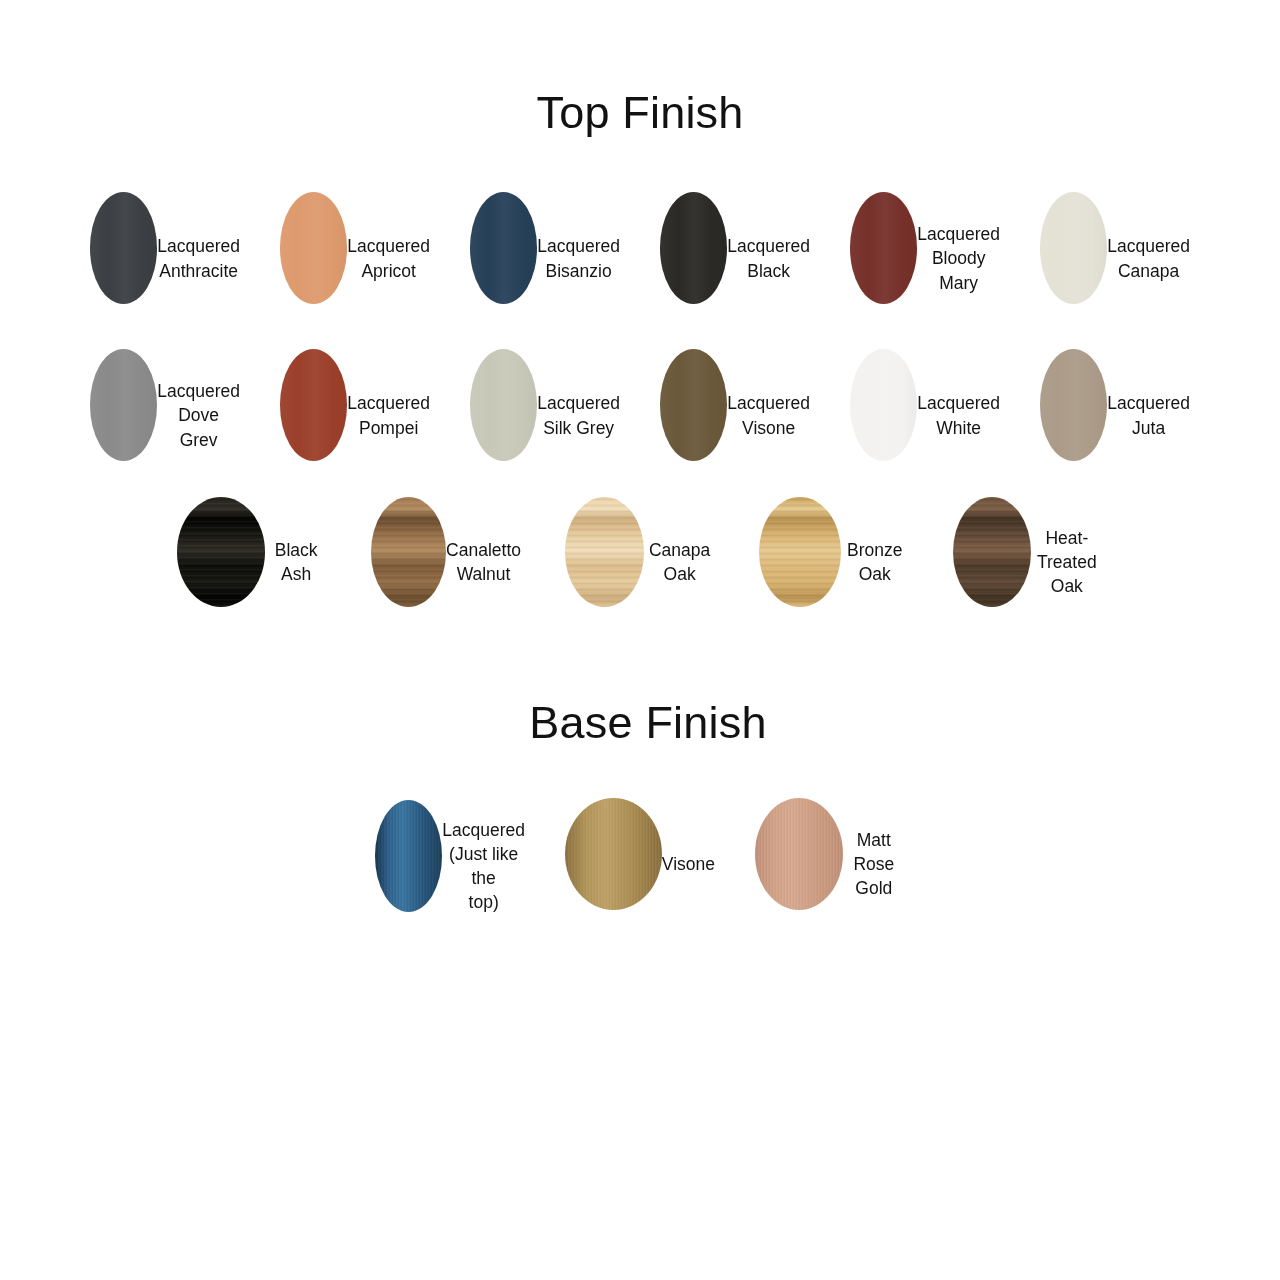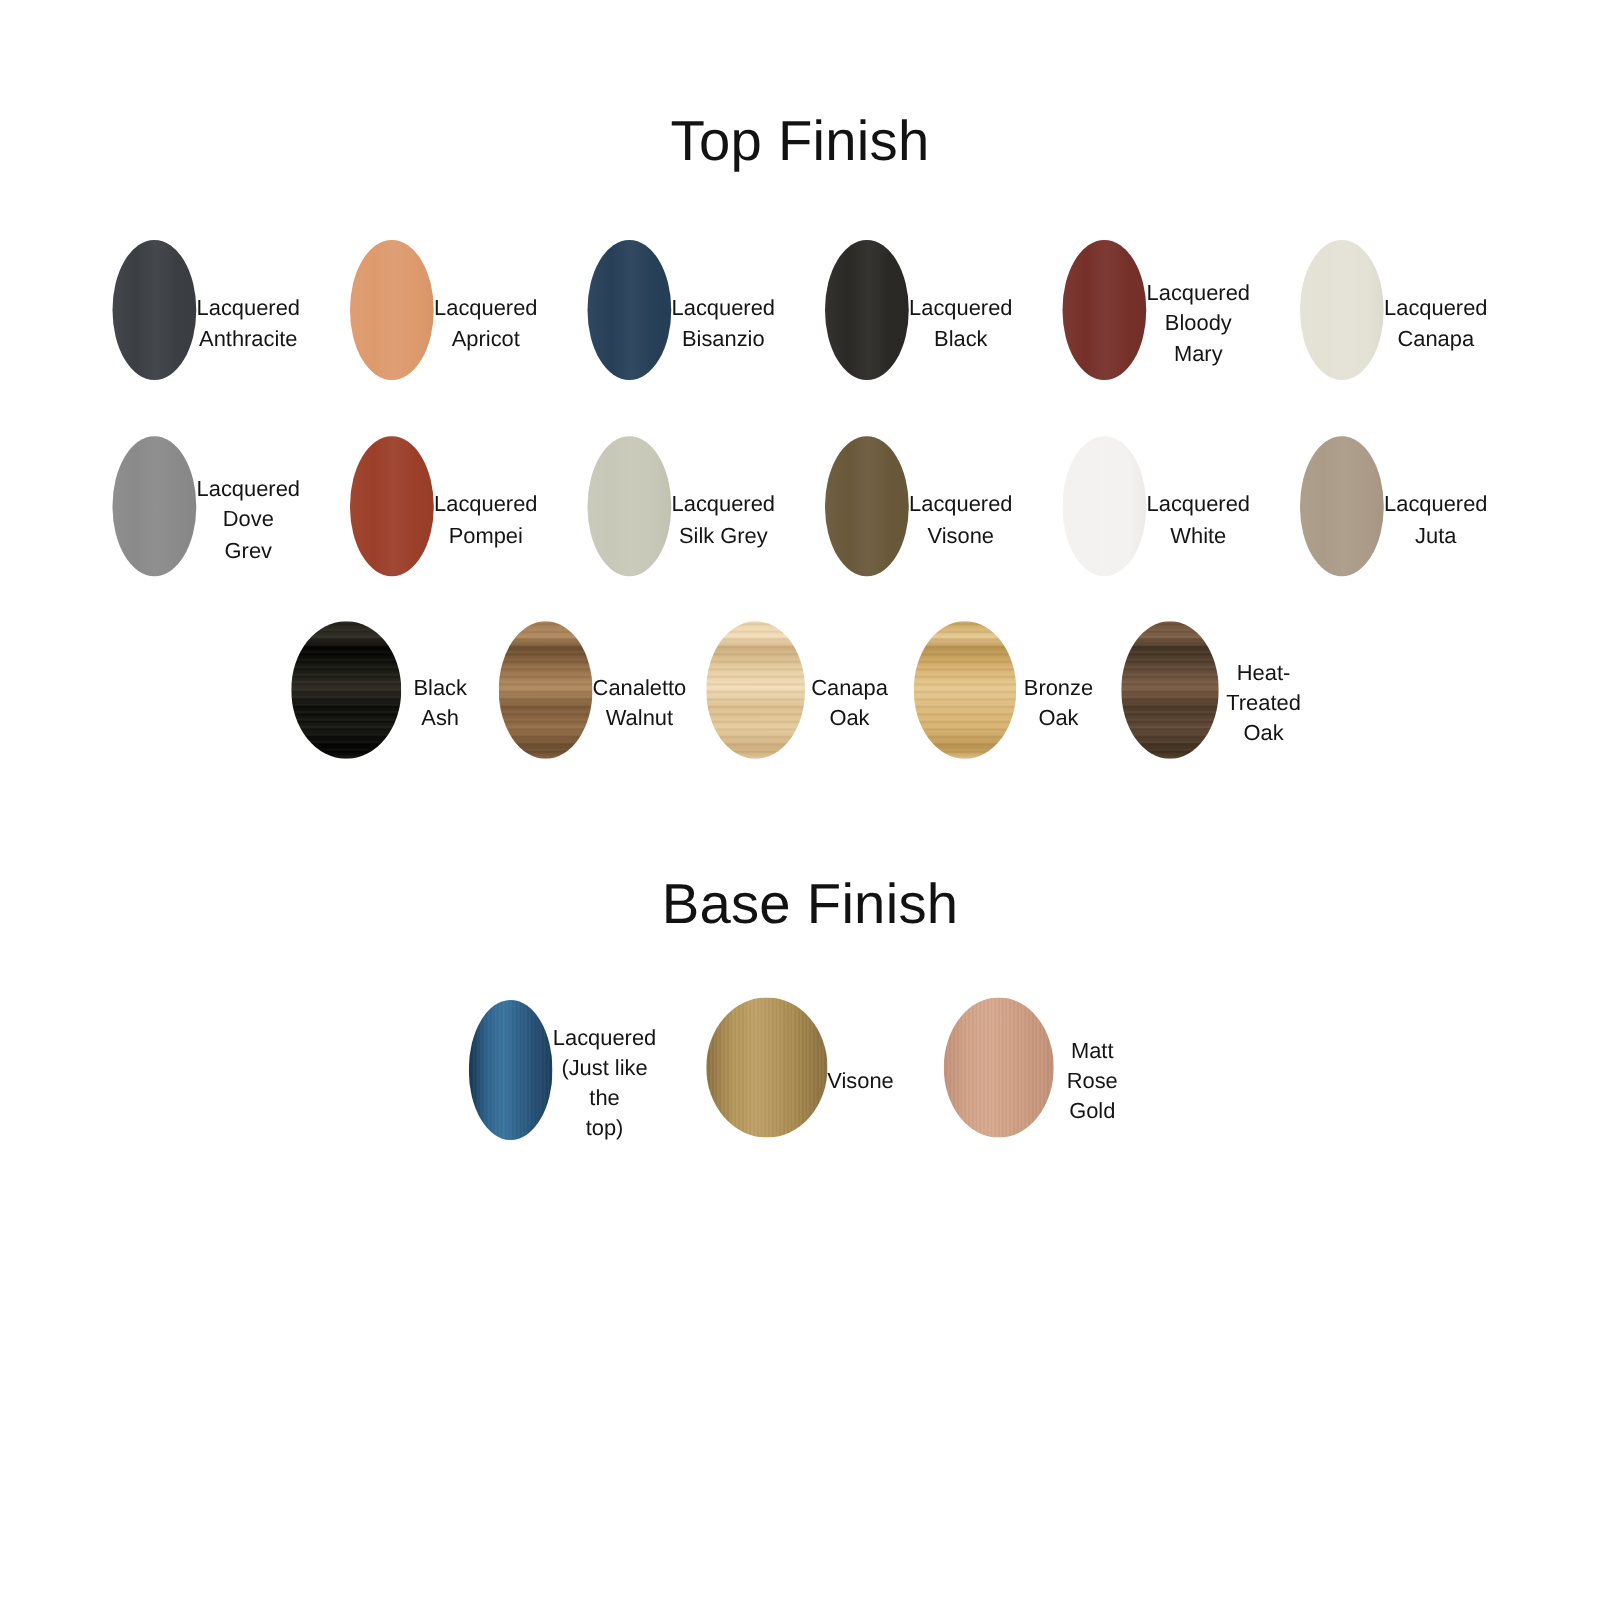--- a/index.html
+++ b/index.html
@@ -63,21 +63,21 @@
 
   
   #top-row-1, #top-row-2 { gap: 40px; }
   #top-row-1 .cell, #top-row-2 .cell { width: 150px; }
   #top-row-1 .swatch, #top-row-2 .swatch { width: 112px; height: 112px; }
   #top-row-1 .swatch-label, #top-row-2 .swatch-label { margin-top: 21px; }
   #top-row-1 { margin-top: 57px; }
   #top-row-2 { margin-top: 45px; }
 
   
-  #top-row-3 { gap: 16px; margin-top: 36px; }
+  #top-row-3 { gap: 44px; margin-top: 36px; }
   #top-row-3 .cell { width: 150px; }
   #top-row-3 .swatch { width: 110px; height: 110px; }
   #top-row-3 .swatch-label { margin-top: 20px; }
 
   
   #base-row-1 { gap: 40px; margin-top: 53px; }
   #base-row-1 .cell { width: 150px; }
   #base-row-1 .swatch { width: 112px; height: 112px; }
   #base-row-1 .swatch-label { margin-top: 20px; }
 

